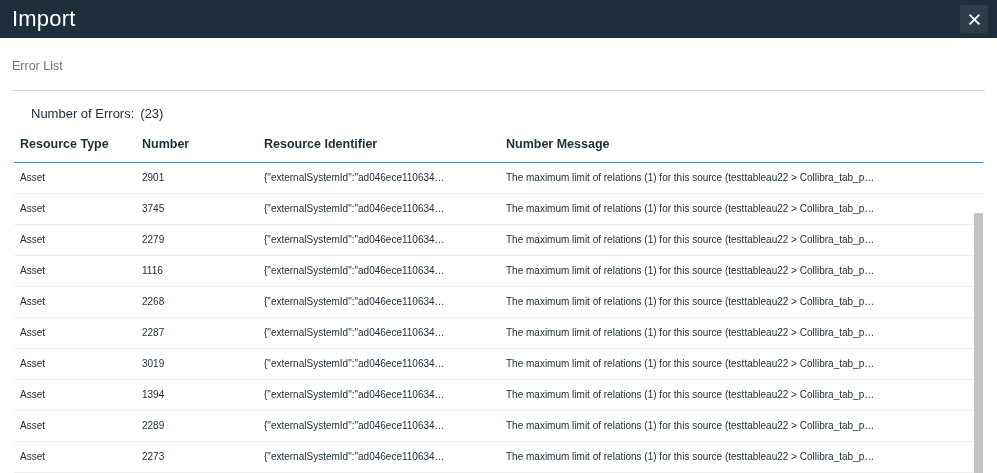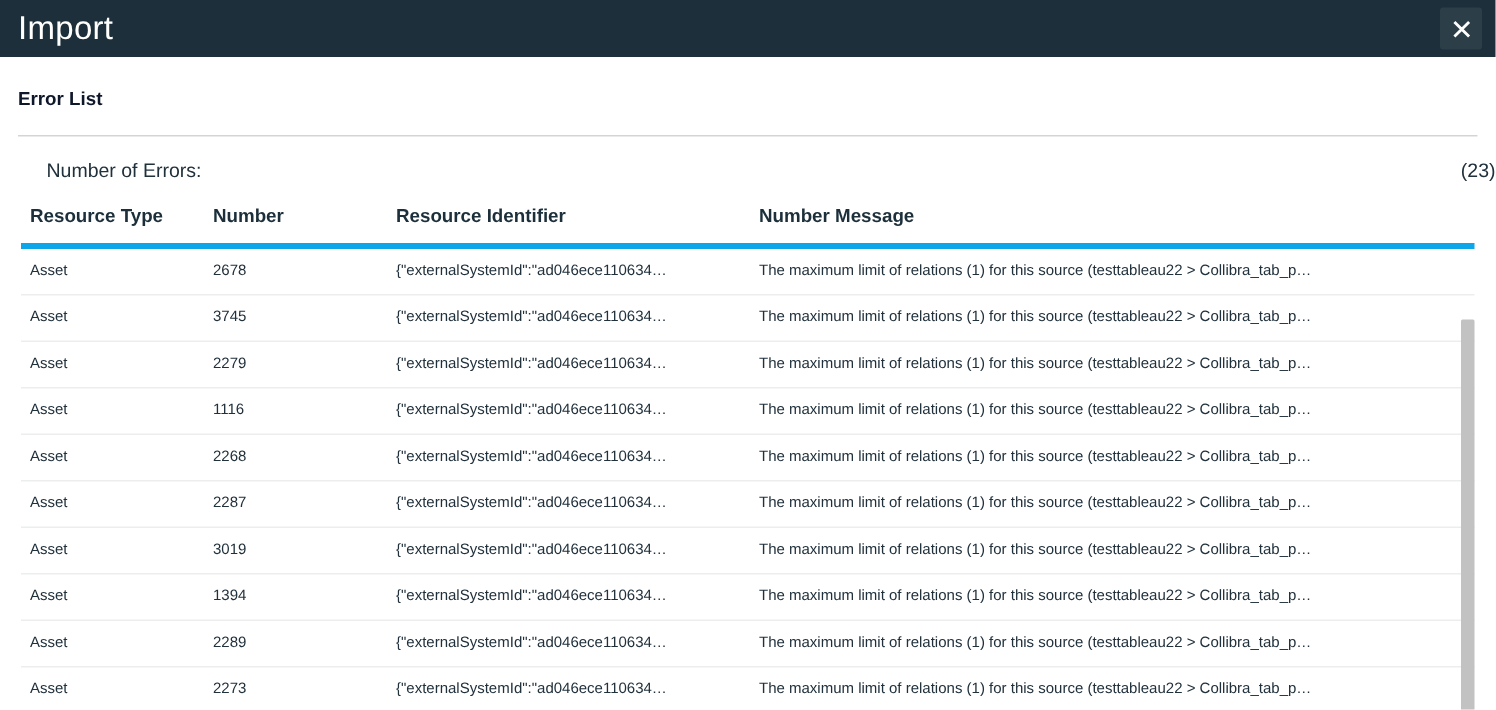--- a/index.html
+++ b/index.html
@@ -17,21 +17,20 @@
   }
 
   
   .modal {
     position: relative;
     width: 997px;
     height: 473px;
     background: #ffffff;
     display: flex;
     flex-direction: column;
-    border-radius: 10px;
   }
 
   
   .titlebar {
     position: relative;
     height: 38px;
     background: #1c2f3a;
     flex: 0 0 38px;
     display: flex;
     align-items: center;
@@ -63,40 +62,39 @@
 
   
   .body-area {
     position: relative;
     flex: 1 1 auto;
     overflow: hidden;
   }
 
   .section-title {
     font-size: 12.5px;
-    font-weight: bold;
-    color: #0f172a;
+    font-weight: normal;
+    color: #737373;
     padding: 22px 0 0 12px;
     line-height: 1;
   }
 
   .divider {
     height: 1px;
     background: #d2d5d8;
     margin: 17px 12px 0 12px;
   }
 
   .errcount-row {
     padding: 16px 0 0 31px;
     font-size: 13px;
     color: #21313c;
     line-height: 1;
     display: flex;
     gap: 6px;
-    justify-content: space-between;
   }
   .errcount-label { }
   .errcount-value { }
 
   
   .table-wrap {
     margin: 17px 14px 0 14px;
     position: relative;
   }
   table.errors {
@@ -104,21 +102,21 @@
     border-collapse: collapse;
     table-layout: fixed;
     font-size: 13px;
   }
   table.errors th {
     text-align: left;
     font-size: 12.5px;
     font-weight: bold;
     color: #1c2f3a;
     padding: 0 0 11px 0;
-    border-bottom: 4px solid #0ea5e9;
+    border-bottom: 1px solid #0ea5e9;
     white-space: nowrap;
   }
   table.errors td {
     padding: 0;
     height: 30px;
     line-height: 30px;
     border-bottom: 1px solid #eceded;
     color: #21313c;
     font-size: 10px;
     white-space: nowrap;
@@ -183,21 +181,21 @@
           <tr>
             <th class="col-type">Resource Type</th>
             <th class="col-index">Number</th>
             <th class="col-rid">Resource Identifier</th>
             <th class="col-msg">Number Message</th>
           </tr>
         </thead>
         <tbody id="error-rows">
             <tr>
               <td class="col-type">Asset</td>
-              <td class="col-index">2678</td>
+              <td class="col-index">2901</td>
               <td class="col-rid">{"externalSystemId":"ad046ece110634…</td>
               <td class="col-msg">The maximum limit of relations (1) for this source (testtableau22 &gt; Collibra_tab_p…</td>
             </tr>
             <tr>
               <td class="col-type">Asset</td>
               <td class="col-index">3745</td>
               <td class="col-rid">{"externalSystemId":"ad046ece110634…</td>
               <td class="col-msg">The maximum limit of relations (1) for this source (testtableau22 &gt; Collibra_tab_p…</td>
             </tr>
             <tr>

